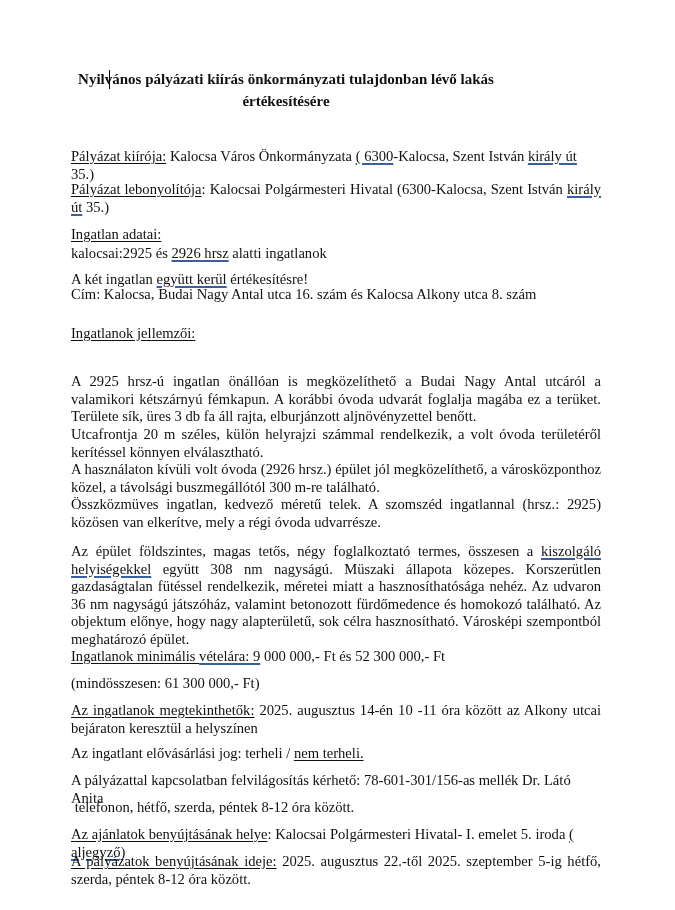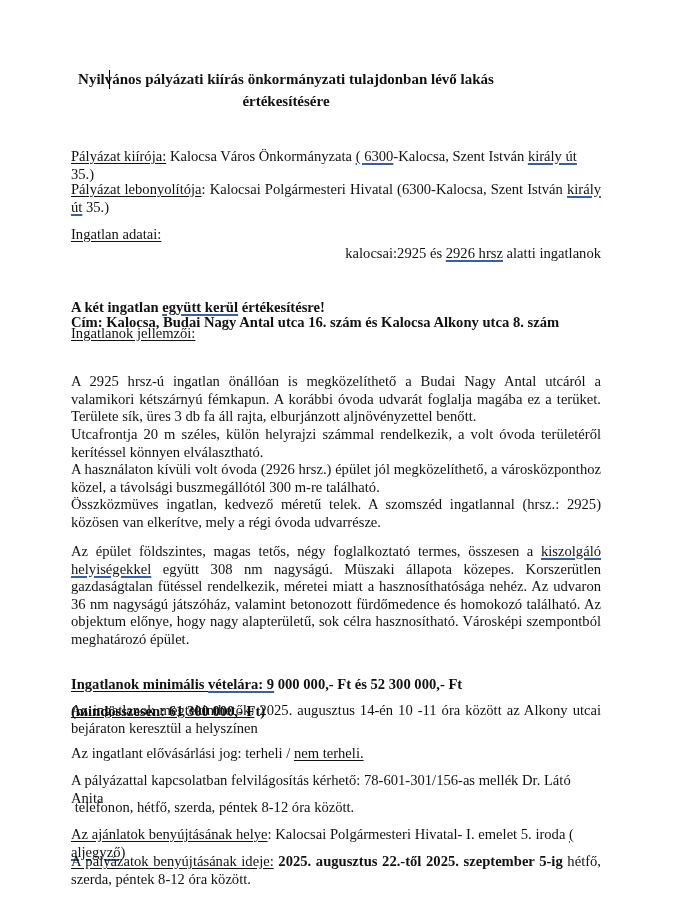--- a/index.html
+++ b/index.html
@@ -11,21 +11,21 @@
     .page { position: absolute; left: 71px; top: 0; width: 530px; }
     .title {
       position: absolute; left: 36px; width: 500px; top: 68px;
       text-align: center; font-weight: bold; font-size: 15px; line-height: 22px;
     }
     .caret { position: absolute; left: 109px; top: 70px; width: 1px; height: 19px; background: #000; }
     .p { position: absolute; left: 0; width: 530px; line-height: 17.5px; }
     .j { text-align: justify; text-align-last: left; }
     .u { text-decoration: underline; text-underline-offset: 2px; }
     .blue { text-decoration: underline; text-decoration-color: #3a5f9f; text-underline-offset: 2px; text-decoration-thickness: 1.5px; }
-    .b { font-weight: bold; margin-top: 28px; }
+    .b { font-weight: normal; }
   </style>
 </head>
 <body>
 
 <div class="caret"></div>
 <div class="title">
   <div>Nyilvános pályázati kiírás önkormányzati tulajdonban lévő lakás</div>
   <div>értékesítésére</div>
 </div>
 
@@ -34,21 +34,21 @@
   <div class="p" style="top:148px;">
     <span class="u">Pályázat kiírója:</span><span> Kalocsa Város Önkormányzata </span><span class="blue">( 6300</span><span>-Kalocsa, Szent István </span><span class="blue">király út</span><span> 35.)</span>
   </div>
 
   <div class="p j" style="top:181px;">
     <span class="u">Pályázat lebonyolítója</span><span>: Kalocsai Polgármesteri Hivatal (6300-Kalocsa, Szent István </span><span class="blue">király út</span><span> 35.)</span>
   </div>
 
   <div class="p u" style="top:226px; width:auto;">Ingatlan adatai:</div>
 
-  <div class="p" style="top:245px;text-align:right;">
+  <div class="p" style="top:245px;">
     <span>kalocsai:2925 és </span><span class="blue">2926  hrsz</span><span> alatti ingatlanok</span>
   </div>
 
   <div class="p b" style="top:271px;">
     <span>A két ingatlan </span><span class="blue">együtt  kerül</span><span> értékesítésre!</span>
   </div>
 
   <div class="p b" style="top:286px;">Cím: Kalocsa, Budai Nagy Antal utca 16. szám és Kalocsa Alkony utca 8. szám</div>
 
   <div class="p u" style="top:325px; width:auto;">Ingatlanok jellemzői:</div>

